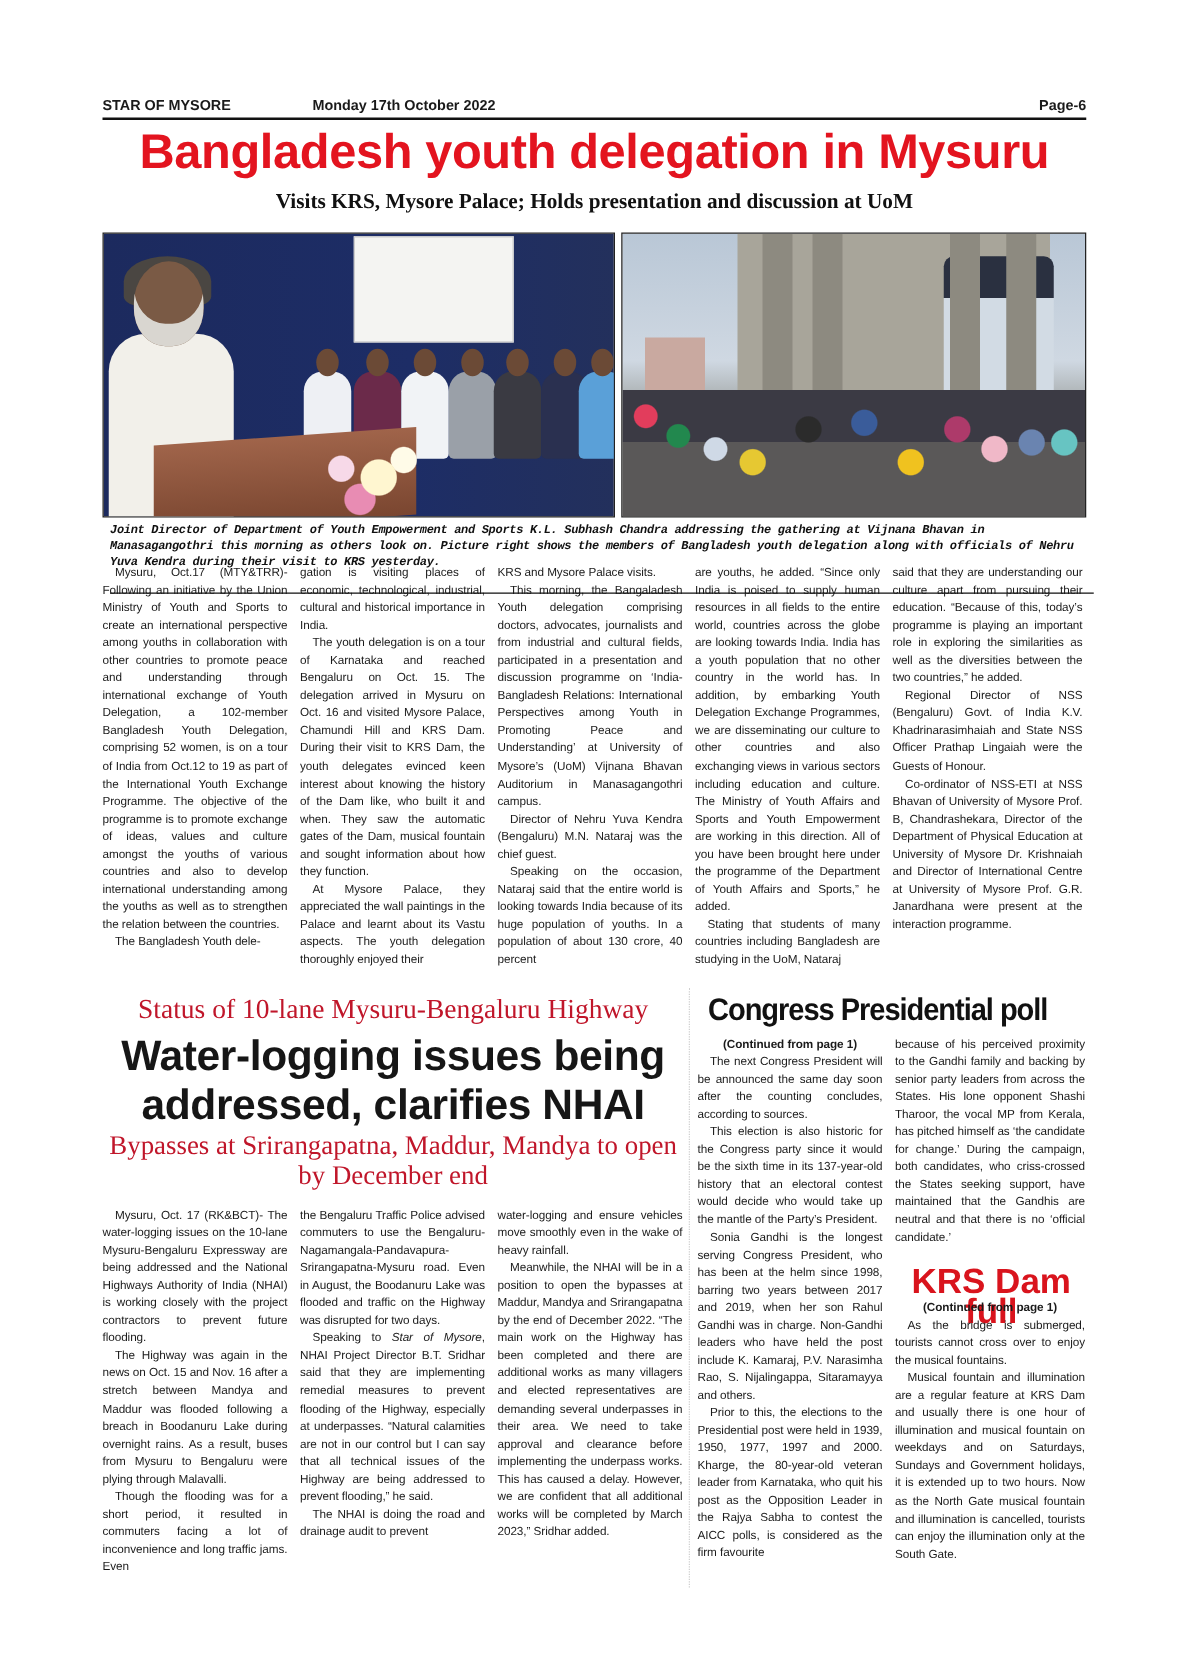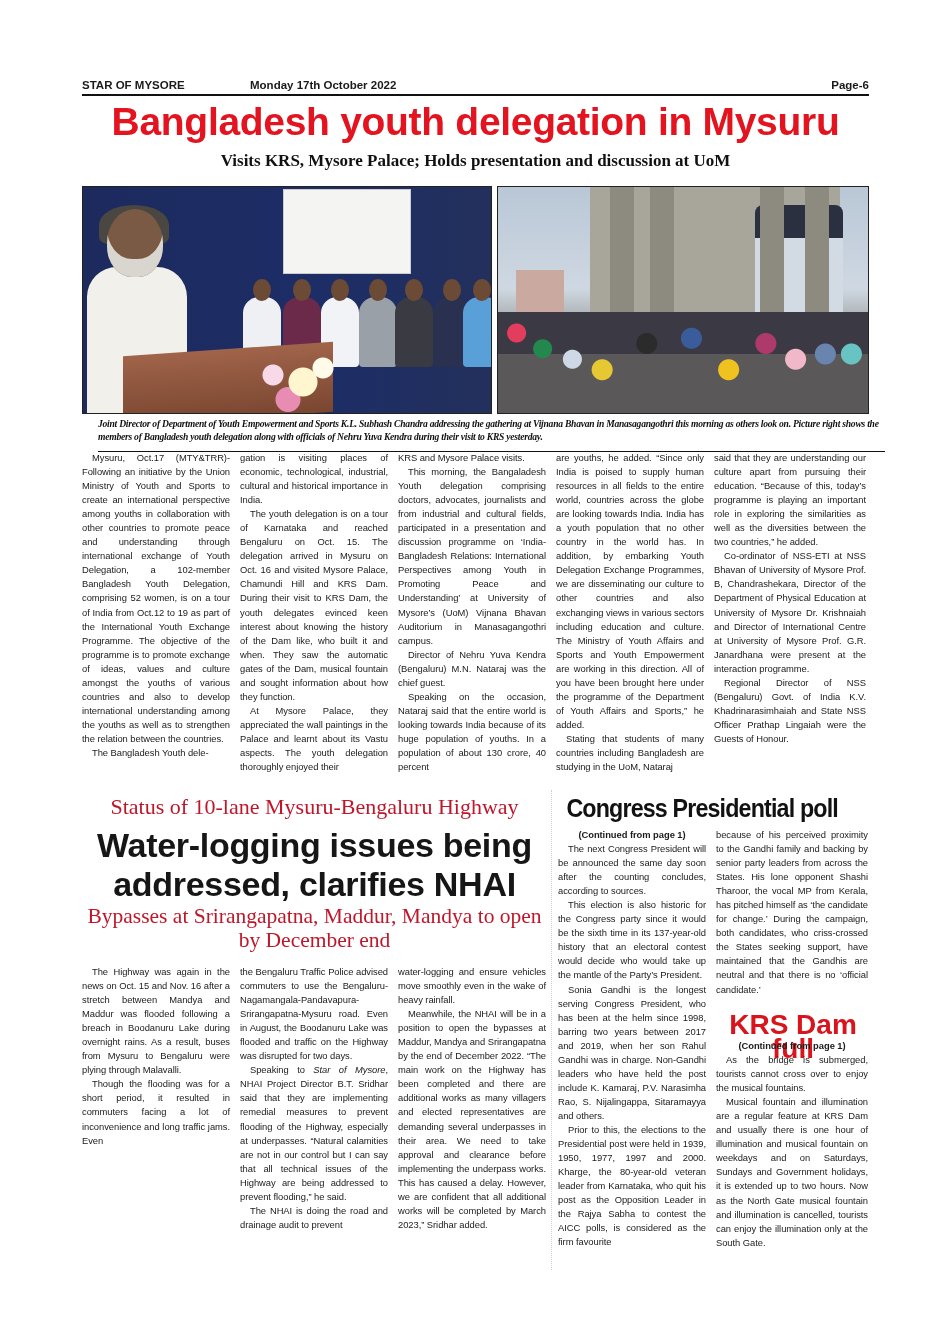--- a/index.html
+++ b/index.html
@@ -40,21 +40,21 @@
       radial-gradient(circle at 28% 55%, #e6c832 0 10px, transparent 11px),
       radial-gradient(circle at 40% 30%, #2b2b2b 0 10px, transparent 11px),
       radial-gradient(circle at 52% 25%, #3a5c9a 0 10px, transparent 11px),
       radial-gradient(circle at 62% 55%, #f0c21f 0 10px, transparent 11px),
       radial-gradient(circle at 72% 30%, #ad3a6a 0 10px, transparent 11px),
       radial-gradient(circle at 80% 45%, #f0b8c8 0 10px, transparent 11px),
       radial-gradient(circle at 88% 40%, #6a84b0 0 10px, transparent 11px),
       radial-gradient(circle at 95% 40%, #67c4c2 0 10px, transparent 11px),
       linear-gradient(180deg, #3b3a44 0 40%, #5a5858 40% 100%); }
 
-  .caption { position: absolute; left: 98px; top: 417px; width: 787px; font-family: Liberation Serif, serif; font-style: italic; font-weight: bold; font-size: 9.6px; line-height: 13px; color: #111; letter-spacing: -0.25px; padding-bottom: 8px; border-bottom: 1.5px solid #111; }
+  .caption { position: absolute; left: 88px; top: 417px; width: 787px; font-family: Liberation Mono, monospace; font-style: italic; font-weight: bold; font-size: 9.6px; line-height: 13px; color: #111; letter-spacing: -0.25px; padding-bottom: 18px; border-bottom: 1.5px solid #111; }
 
   .col { position: absolute; font-size: 9.4px; line-height: 14.05px; text-align: justify; color: #1a1a1a; letter-spacing: -0.05px; }
   .col p { text-indent: 10px; }
   .col p.noindent { text-indent: 0; }
   .col p.center { text-align: center; text-indent: 0; font-weight: bold; }
 
   .kicker { position: absolute; left: 82px; top: 794px; width: 465px; text-align: center; color: #c0162a; font-family: "Liberation Serif", serif; font-size: 22px; line-height: 1.15; }
   .headline-2 { position: absolute; left: 82px; top: 826px; width: 465px; text-align: center; font-family: "Liberation Sans", sans-serif; font-weight: bold; font-size: 34px; line-height: 39px; color: #161616; letter-spacing: -0.3px; }
   .deck-2 { position: absolute; left: 82px; top: 904px; width: 465px; text-align: center; color: #c0162a; font-family: "Liberation Serif", serif; font-size: 21.5px; line-height: 24px; }
 
@@ -118,29 +118,30 @@
   <p>This morning, the Bangaladesh Youth delegation comprising doctors, advocates, journalists and from industrial and cultural fields, participated in a presentation and discussion programme on ‘India-Bangladesh Relations: International Perspectives among Youth in Promoting Peace and Understanding’ at University of Mysore’s (UoM) Vijnana Bhavan Auditorium in Manasagangothri campus.</p>
   <p>Director of Nehru Yuva Kendra (Bengaluru) M.N. Nataraj was the chief guest.</p>
   <p>Speaking on the occasion, Nataraj said that the entire world is looking towards India because of its huge population of youths. In a population of about 130 crore, 40 percent</p>
 </div>
 <div class="col" style="left:556px; top:451px; width:148px;">
   <p class="noindent">are youths, he added. “Since only India is poised to supply human resources in all fields to the entire world, countries across the globe are looking towards India. India has a youth population that no other country in the world has. In addition, by embarking Youth Delegation Exchange Programmes, we are disseminating our culture to other countries and also exchanging views in various sectors including education and culture. The Ministry of Youth Affairs and Sports and Youth Empowerment are working in this direction. All of you have been brought here under the programme of the Department of Youth Affairs and Sports,” he added.</p>
   <p>Stating that students of many countries including Bangladesh are studying in the UoM, Nataraj</p>
 </div>
 <div class="col" style="left:714px; top:451px; width:152px;">
   <p class="noindent">said that they are understanding our culture apart from pursuing their education. “Because of this, today’s programme is playing an important role in exploring the similarities as well as the diversities between the two countries,” he added.</p>
+  <p>Regional Director of NSS (Bengaluru) Govt. of India K.V. Khadrinarasimhaiah and State NSS Officer Prathap Lingaiah were the Guests of Honour.</p>
   <p>Co-ordinator of NSS-ETI at NSS Bhavan of University of Mysore Prof. B, Chandrashekara, Director of the Department of Physical Education at University of Mysore Dr. Krishnaiah and Director of International Centre at University of Mysore Prof. G.R. Janardhana were present at the interaction programme.</p>
-  <p>Regional Director of NSS (Bengaluru) Govt. of India K.V. Khadrinarasimhaiah and State NSS Officer Prathap Lingaiah were the Guests of Honour.</p>
 </div>
 
 <div class="kicker">Status of 10-lane Mysuru-Bengaluru Highway</div>
 <h2 class="headline-2">Water-logging issues being addressed, clarifies NHAI</h2>
 <div class="deck-2">Bypasses at Srirangapatna, Maddur, Mandya to open by December end</div>
 
 <div class="col" style="left:82px; top:965px; width:148px;">
+  <p>Mysuru, Oct. 17 (RK&amp;BCT)- The water-logging issues on the 10-lane Mysuru-Bengaluru Expressway are being addressed and the National Highways Authority of India (NHAI) is working closely with the project contractors to prevent future flooding.</p>
   <p>The Highway was again in the news on Oct. 15 and Nov. 16 after a stretch between Mandya and Maddur was flooded following a breach in Boodanuru Lake during overnight rains. As a result, buses from Mysuru to Bengaluru were plying through Malavalli.</p>
   <p>Though the flooding was for a short period, it resulted in commuters facing a lot of inconvenience and long traffic jams. Even</p>
 </div>
 <div class="col" style="left:240px; top:965px; width:148px;">
   <p class="noindent">the Bengaluru Traffic Police advised commuters to use the Bengaluru-Nagamangala-Pandavapura-Srirangapatna-Mysuru road. Even in August, the Boodanuru Lake was flooded and traffic on the Highway was disrupted for two days.</p>
   <p><span>Speaking to </span><i>Star of Mysore</i><span>, NHAI Project Director B.T. Sridhar said that they are implementing remedial measures to prevent flooding of the Highway, especially at underpasses. “Natural calamities are not in our control but I can say that all technical issues of the Highway are being addressed to prevent flooding,” he said.</span></p>
   <p>The NHAI is doing the road and drainage audit to prevent</p>
 </div>
 <div class="col" style="left:398px; top:965px; width:148px;">
   <p class="noindent">water-logging and ensure vehicles move smoothly even in the wake of heavy rainfall.</p>

